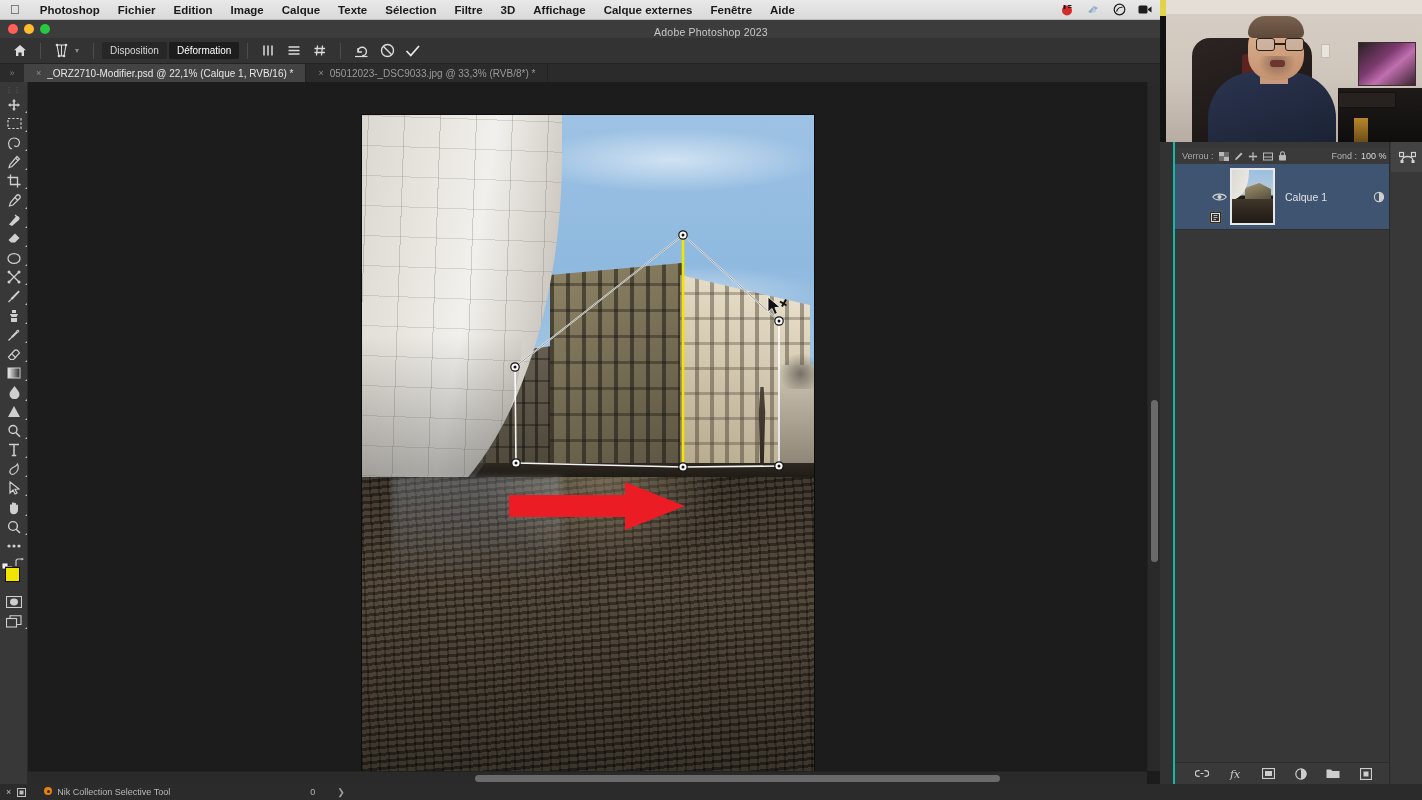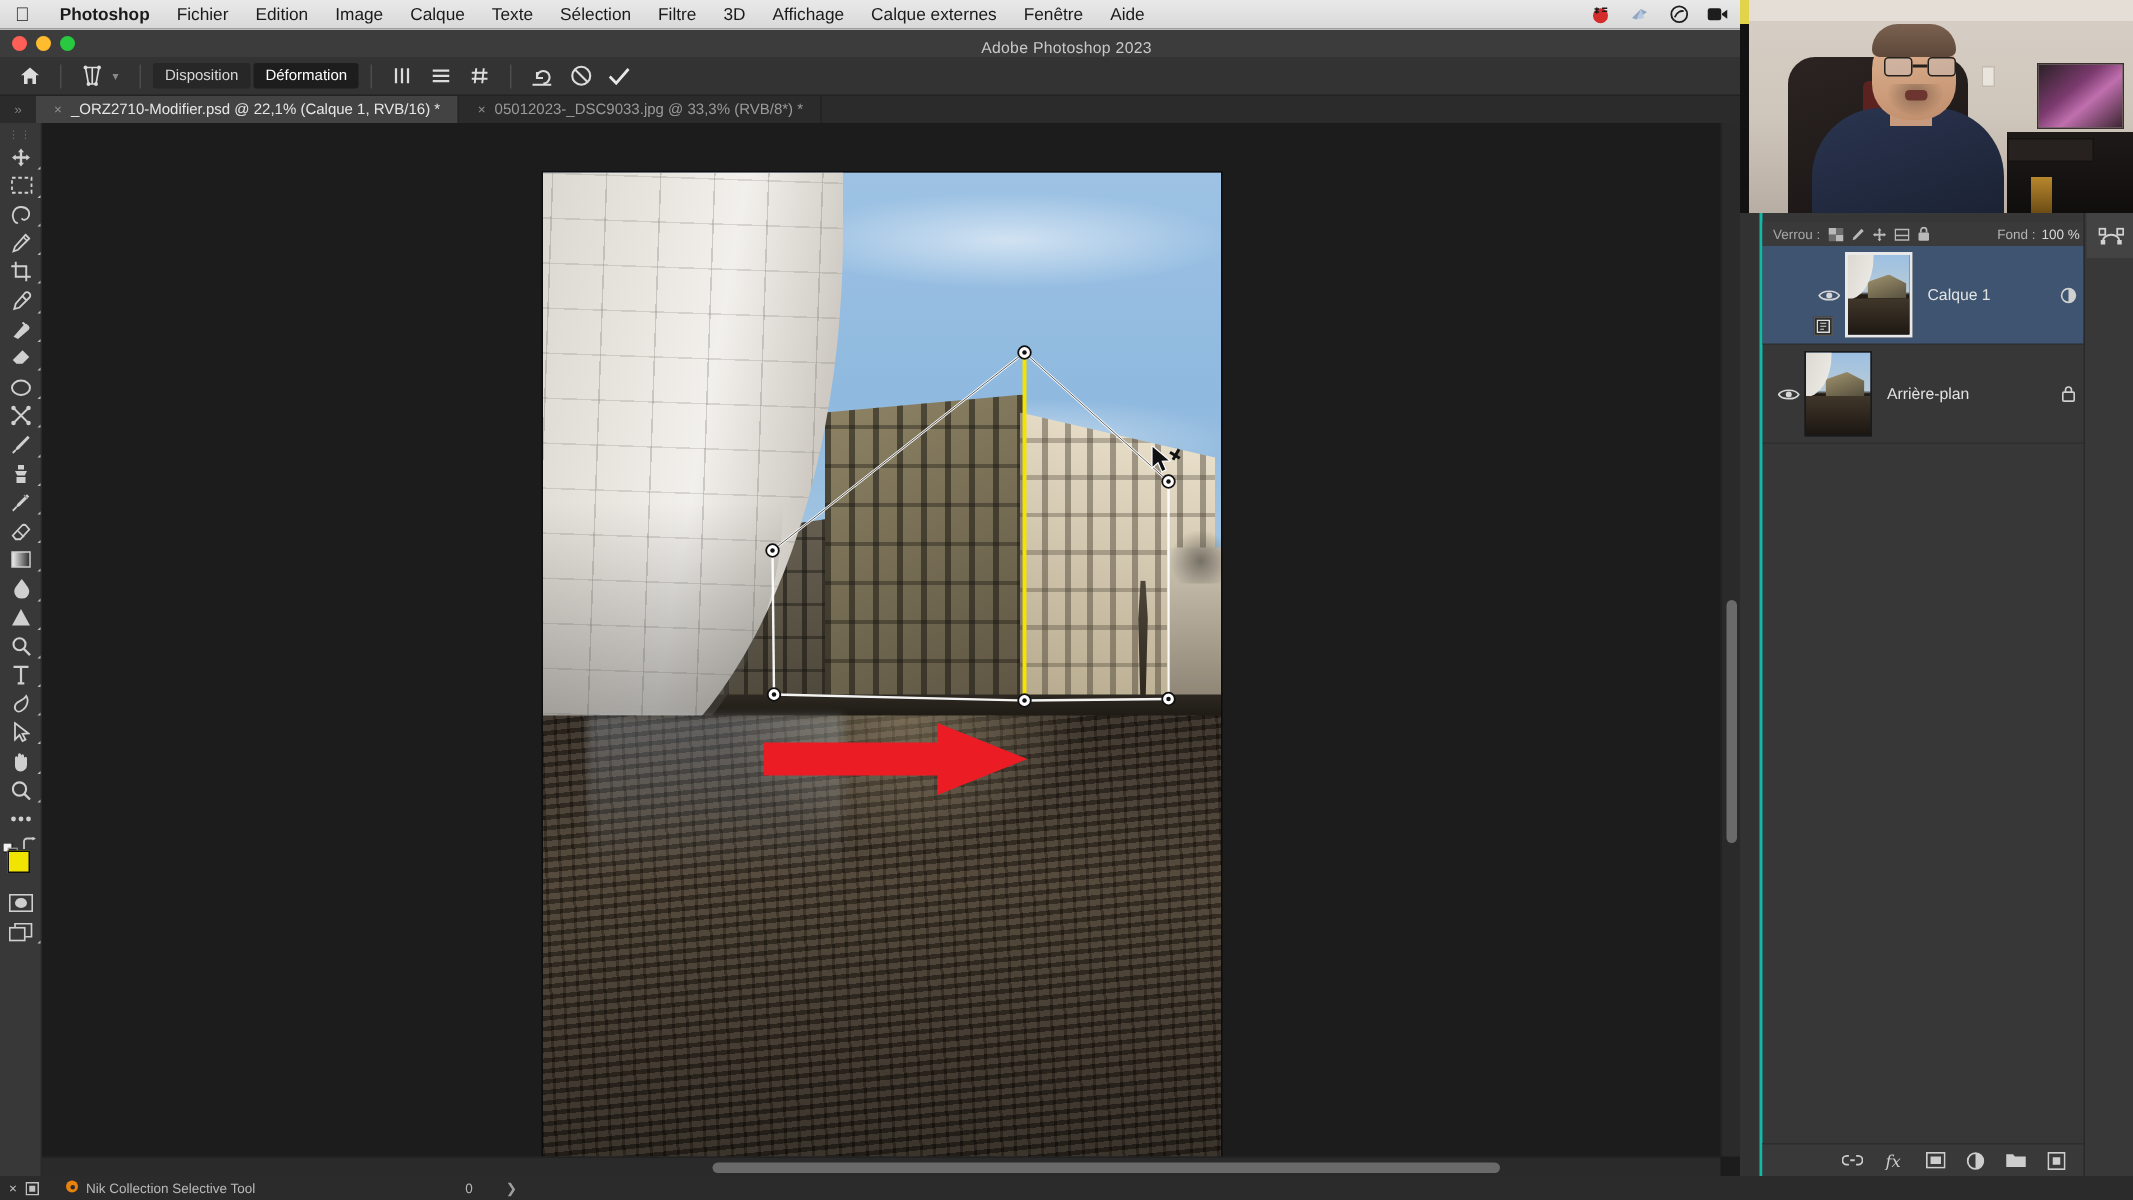--- a/index.html
+++ b/index.html
@@ -5,21 +5,21 @@
   * { box-sizing: border-box; margin:0; padding:0; }
   html,body { width:1422px; height:800px; overflow:hidden; background:#1e1e1e;
               font-family:"Liberation Sans", sans-serif; }
   #app { position:relative; width:1422px; height:800px; }
 
   
   .macbar { position:absolute; left:0; top:0; width:1422px; height:20px;
             background:linear-gradient(#e9e9e9,#d9d9d9); display:flex; align-items:center;
             font-size:11.5px; color:#1a1a1a; border-bottom:1px solid #bdbdbd; z-index:30; }
   .macbar .apple { padding:0 11px 0 10px; font-size:13px; line-height:1; }
-  .macbar .mi { padding:0 9px; white-space:nowrap; }
+  .macbar .mi { padding:0 9px; white-space:nowrap;font-weight:bold; }
   .macbar .mi.bold { font-weight:bold; }
   .macbar .spacer { flex:1; }
   .macbar .sysicons { display:flex; align-items:center; gap:0; padding-right:4px; }
   .sysicon { width:26px; height:20px; display:flex; align-items:center; justify-content:center;
              color:#1d1d1d; }
   .sysicon svg { display:block; }
 
   
   .pswin { position:absolute; left:0; top:20px; width:1422px; height:780px; background:#323232; }
 
@@ -185,21 +185,21 @@
   .lname { flex:1; font-size:10.5px; color:#e2e2e2; padding-left:10px; }
   .lbadge { position:absolute; left:34px; bottom:5px; width:13px; height:13px; background:#2e2e2e;
             border:1px solid #555; display:flex; align-items:center; justify-content:center;
             color:#ddd; font-size:8px; }
   .lricon { width:16px; display:flex; align-items:center; justify-content:center; color:#cfcfcf;
             margin-right:3px; }
   .lcaret { width:12px; color:#cfcfcf; font-size:8px; display:flex; align-items:center; }
 
   .panelfoot { position:absolute; left:0; right:0; bottom:0; height:22px; background:#393939;
                border-top:1px solid #2d2d2d; display:flex; align-items:center;
-               justify-content:flex-end; gap:14px; color:#5eead4;padding-left:20px; }
+               justify-content:space-between; gap:14px; color:#5eead4;padding-left:20px; }
   .panelfoot .fi svg{display:block;}
 
   
   .rail { position:absolute; right:0; top:62px; width:33px; bottom:16px; background:#383838;
           border-left:1px solid #2a2a2a; }
 
   
   .railwrap { position:absolute; left:-31px; top:0; width:64px; display:grid;
               grid-template-columns:32px 32px; }
   .railcell { height:30px; display:flex; align-items:center; justify-content:center;
@@ -785,42 +785,20 @@
           <span class="lname">Calque 1</span>
           <span class="lricon">
             <svg width="12" height="12" viewBox="0 0 12 12">
                 <circle cx="6" cy="6" r="4.6" fill="none" stroke="#cfcfcf" stroke-width="1.1"></circle>
                 <path d="M6 1.4 A4.6 4.6 0 0 1 6 10.6 Z" fill="#cfcfcf"></path>
               </svg>
           </span>
           <span class="lcaret">▾</span>
         </div>
 
-        <div class="layer">
-          <span class="eye">
-            <svg width="15" height="10" viewBox="0 0 15 10">
-                <path d="M0.8 5 C3 1.2 12 1.2 14.2 5 C12 8.8 3 8.8 0.8 5 Z" fill="none" stroke="#d5d5d5" stroke-width="1.1"></path>
-                <circle cx="7.5" cy="5" r="2" fill="#d5d5d5"></circle>
-              </svg>
-          </span>
-          <span class="lthumb">
-            <span class="tsky"></span>
-            <span class="tbld"></span>
-            <span class="twall"></span>
-            <span class="tpav"></span>
-          </span>
-          <span class="lname">Arrière-plan</span>
-          <span class="lricon">
-            <svg width="10" height="11" viewBox="0 0 10 11">
-                <rect x="1.2" y="4.4" width="7.6" height="6" rx="0.8" fill="none" stroke="#cfcfcf" stroke-width="1.1"></rect>
-                <path d="M3 4.4 V3 A2 2 0 0 1 7 3 V4.4" fill="none" stroke="#cfcfcf" stroke-width="1.1"></path>
-              </svg>
-          </span>
-          <span class="lcaret"></span>
-        </div>
       </div>
 
       <div class="panelfoot">
         <span class="fi">
           <svg width="14" height="9" viewBox="0 0 14 9">
               <path d="M5.5 4.5 H8.5 M4.6 1.6 H3.2 A2.9 2.9 0 0 0 3.2 7.4 H4.6 M9.4 1.6 H10.8 A2.9 2.9 0 0 1 10.8 7.4 H9.4" fill="none" stroke="#cdcdcd" stroke-width="1.2"></path>
             </svg>
         </span>
         <span class="fi">
           <svg width="14" height="12" viewBox="0 0 14 12">

